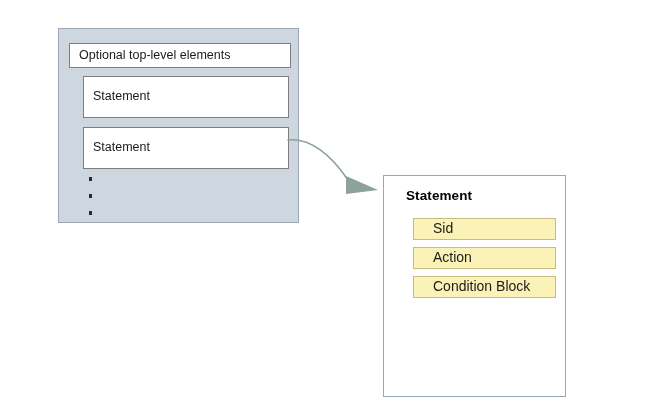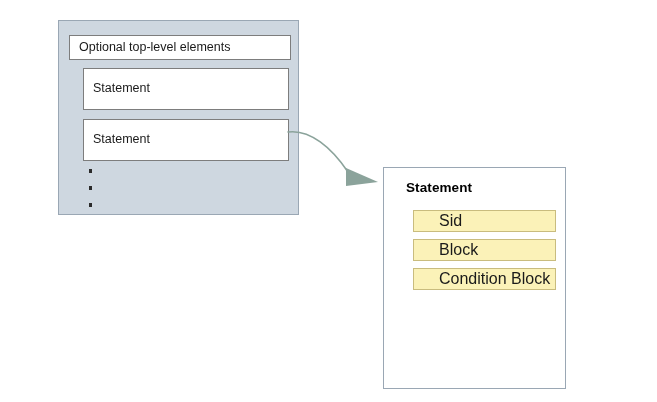--- a/index.html
+++ b/index.html
@@ -12,21 +12,21 @@
     height: 402px;
     position: relative;
     overflow: hidden;
     font-family: "Liberation Sans", sans-serif;
     -webkit-font-smoothing: antialiased;
   }
 
   #canvas {
     position: absolute;
     left: 0;
-    top: 4px;
+    top: 12px;
     width: 657px;
     height: 304px;
   }
 
   
   .policy-panel {
     position: absolute;
     left: 58px;
     top: 16px;
     width: 241px;
@@ -136,22 +136,22 @@
     height: 22px;
     margin-bottom: 7px;
     background: #fbf2b8;
     border: 1px solid #c9bc7e;
     box-sizing: border-box;
     display: flex;
     align-items: center;
   }
 
   .field-row > .field-label {
-    padding-left: 25px;
-    font-size: 16px;
+    padding-left: 19px;
+    font-size: 14px;
     color: #1a1a1a;
     line-height: 1.1;
     white-space: nowrap;
   }
 </style>
 </head>
 <body>
 
 <div id="canvas">
 
@@ -186,21 +186,21 @@
 
     <div class="statement-panel-title">Statement</div>
 
     <div class="field-list">
 
       <div class="field-row">
         <span class="field-label">Sid</span>
       </div>
 
       <div class="field-row">
-        <span class="field-label">Block</span>
+        <span class="field-label">Action</span>
       </div>
 
 
 
 
       <div class="field-row">
         <span class="field-label">Condition Block</span>
       </div>
 
     </div>

